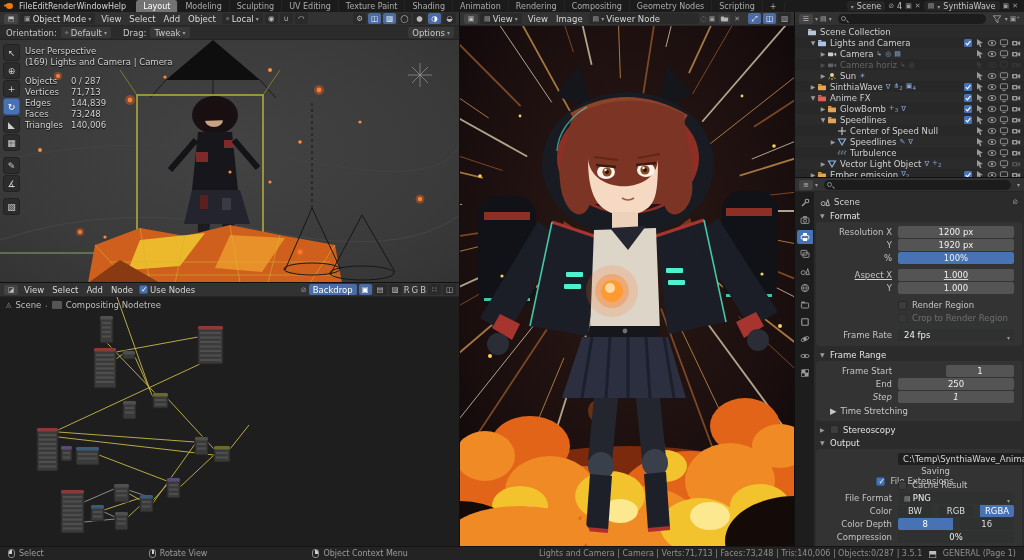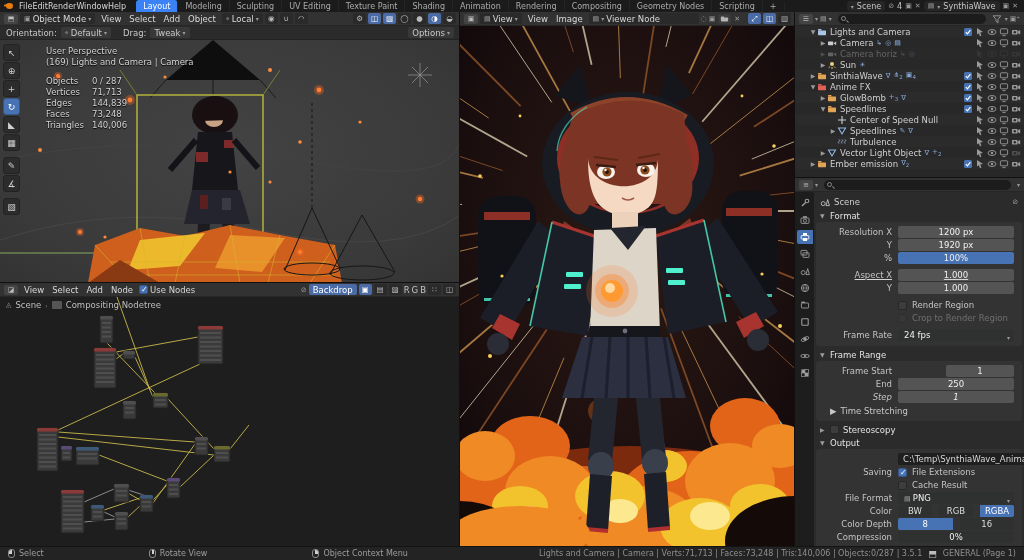--- a/index.html
+++ b/index.html
@@ -7,21 +7,21 @@
   #app{position:relative;width:1024px;height:560px;font-size:8.5px;color:#d5d5d5;}
   .sec{position:absolute;overflow:hidden;box-shadow:0 0 0 1px #101010;}
 
   
   #topbar{position:absolute;left:0;top:0;width:1024px;height:12px;background:#1b1b1b;display:flex;align-items:center;font-size:8px;z-index:50;}
   .blogo{width:11px;height:8px;margin:0 4px 0 4px;position:relative;}
   .blogo:before{content:"";position:absolute;left:2px;top:1px;width:7px;height:6px;border-radius:50%;background:#e87d0d;}
   .blogo:after{content:"";position:absolute;left:0;top:2px;width:5px;height:2px;background:#e87d0d;transform:rotate(-20deg);}
   #tb-tabs{display:flex;margin-left:10px;height:12px;align-items:stretch;}
   .wtab{padding:0 7px;display:flex;align-items:center;color:#ababab;border-right:1px solid #242424;}
-  .wtab.on{background:#3b82f6;color:#fff;border-radius:3px 3px 0 0;}
+  .wtab.on{background:#737373;color:#fff;border-radius:3px 3px 0 0;}
   #tb-right{margin-left:auto;display:flex;align-items:center;gap:3px;padding-right:6px;color:#c5c5c5;}
   .dbfield{display:flex;align-items:center;gap:3px;background:#262626;border-radius:3px;padding:0 4px;height:10px;}
   .chev{font-size:6px;color:#999;}
   .miniic{color:#9a9a9a;font-size:7px;}
 
   
   .ehdr{height:14px;background:#323232;display:flex;align-items:center;gap:2px;padding:0 4px;font-size:8.5px;border-bottom:1px solid #262626;}
   .ehdr .menu{padding:0 4px;color:#d8d8d8;}
   .edicon{width:14px;height:10px;background:#444;border-radius:2px;display:inline-flex;align-items:center;justify-content:center;font-size:7px;color:#bbb;}
   .hbtn{display:flex;align-items:center;gap:2px;background:#2a2a2a;border-radius:2px;padding:0 4px;height:11px;color:#d8d8d8;}
@@ -32,21 +32,21 @@
   .chk.on:before{content:"✓";position:absolute;left:1px;top:-1px;font-size:8px;color:#fff;}
 
   
   #vp3d{left:0;top:12px;width:460px;height:271px;background:#3c3c3c;}
   #vp-tool-row{height:14px;background:#2b2b2b;display:flex;align-items:center;gap:4px;padding:0 6px;color:#c8c8c8;border-bottom:1px solid #232323;}
   #vp-canvas{position:relative;width:460px;height:243px;background:radial-gradient(ellipse at 50% 45%,#434343 0%,#3a3a3a 70%,#333 100%);}
   #vp-tools{position:absolute;left:3px;top:4px;display:flex;flex-direction:column;gap:1px;z-index:5;}
   .vtool{width:17px;height:17px;background:#2cderail;background:#2c2c2c;border:1px solid #222;border-radius:3px;display:flex;align-items:center;justify-content:center;color:#cfcfcf;font-size:9px;}
   .vtool.on{background:#4772b3;border-color:#35568a;color:#fff;}
   .vtool.gap{margin-top:5px;}
-  #vp-overlay{position:absolute;left:46px;top:6px;color:#d2d2d2;line-height:11px;z-index:4;text-shadow:0 1px 1px #000;}
+  #vp-overlay{position:absolute;left:25px;top:6px;color:#d2d2d2;line-height:11px;z-index:4;text-shadow:0 1px 1px #000;}
   #vp-stats{margin-top:8px;}
   #vp-stats .srow{display:flex;}
   #vp-stats .sk{width:46px;}
   .ddlite{display:flex;align-items:center;gap:2px;background:#383838;border-radius:2px;padding:0 4px;height:11px;}
 
   
   #comp{left:0;top:283px;width:460px;height:263px;background:#1e1e1e;}
   #comp-canvas{position:relative;width:460px;height:249px;}
   #comp-bc{position:absolute;left:6px;top:3px;display:flex;align-items:center;gap:4px;color:#bdbdbd;z-index:3;}
   .bcic{width:10px;height:8px;background:#555;border-radius:1px;display:inline-block;}
@@ -801,20 +801,28 @@
         </span>
       <span class="oric">
           <svg width="10" height="10">
             <use href="#r-filter"></use>
           </svg>
         </span>
         <span class="chev">▾</span>
       <span class="miniic">▣⁺</span>
     </div>
     <div id="ol-rows">
+        <div class="orow" style="padding-left: 4px;">
+          <span class="oarrow"></span>
+          <svg width="10" height="10" class="" style="color: rgb(182, 198, 214);">
+            <use href="#o-coll"></use>
+          </svg>
+          <span class="olab">Scene Collection</span>
+          <span class="oright"></span>
+        </div>
         <div class="orow" style="padding-left: 14px;">
           <span class="oarrow">▼</span>
           <svg width="10" height="10" class="" style="color: rgb(170, 195, 227);">
             <use href="#o-coll"></use>
           </svg>
           <span class="olab">Lights and Camera</span>
           <span class="oright">
             <span class="oric">
               <svg width="10" height="10" class="">
                 <use href="#r-check"></use>
@@ -1392,21 +1400,21 @@
               <span class="car">▼</span>
               <span>Output</span>
             </div>
             <div class="pbox">
               <div class="prow" style="padding-right: 4px;">
                 <span class="plabel"></span>
                 <div class="pathfld">
                   <div class="pf">C:\Temp\SynthiaWave_Animation_v01</div>
                 </div>
               </div>
-              <div class="prow" style="padding-right: 4px;">
+              <div class="prow" style="padding-right: 4px; flex-direction: column;">
                 <span class="plabel">Saving</span>
                 <div style="display: flex; align-items: center; flex: 1 1 0%;">
                   <span class="chk on"></span>
                   <span class="ctext">File Extensions</span>
                 </div>
               </div>
               <div class="prow" style="padding-right: 4px;">
                 <span class="plabel"></span>
                 <div style="display: flex; align-items: center; flex: 1 1 0%;">
                   <span class="chk"></span>

